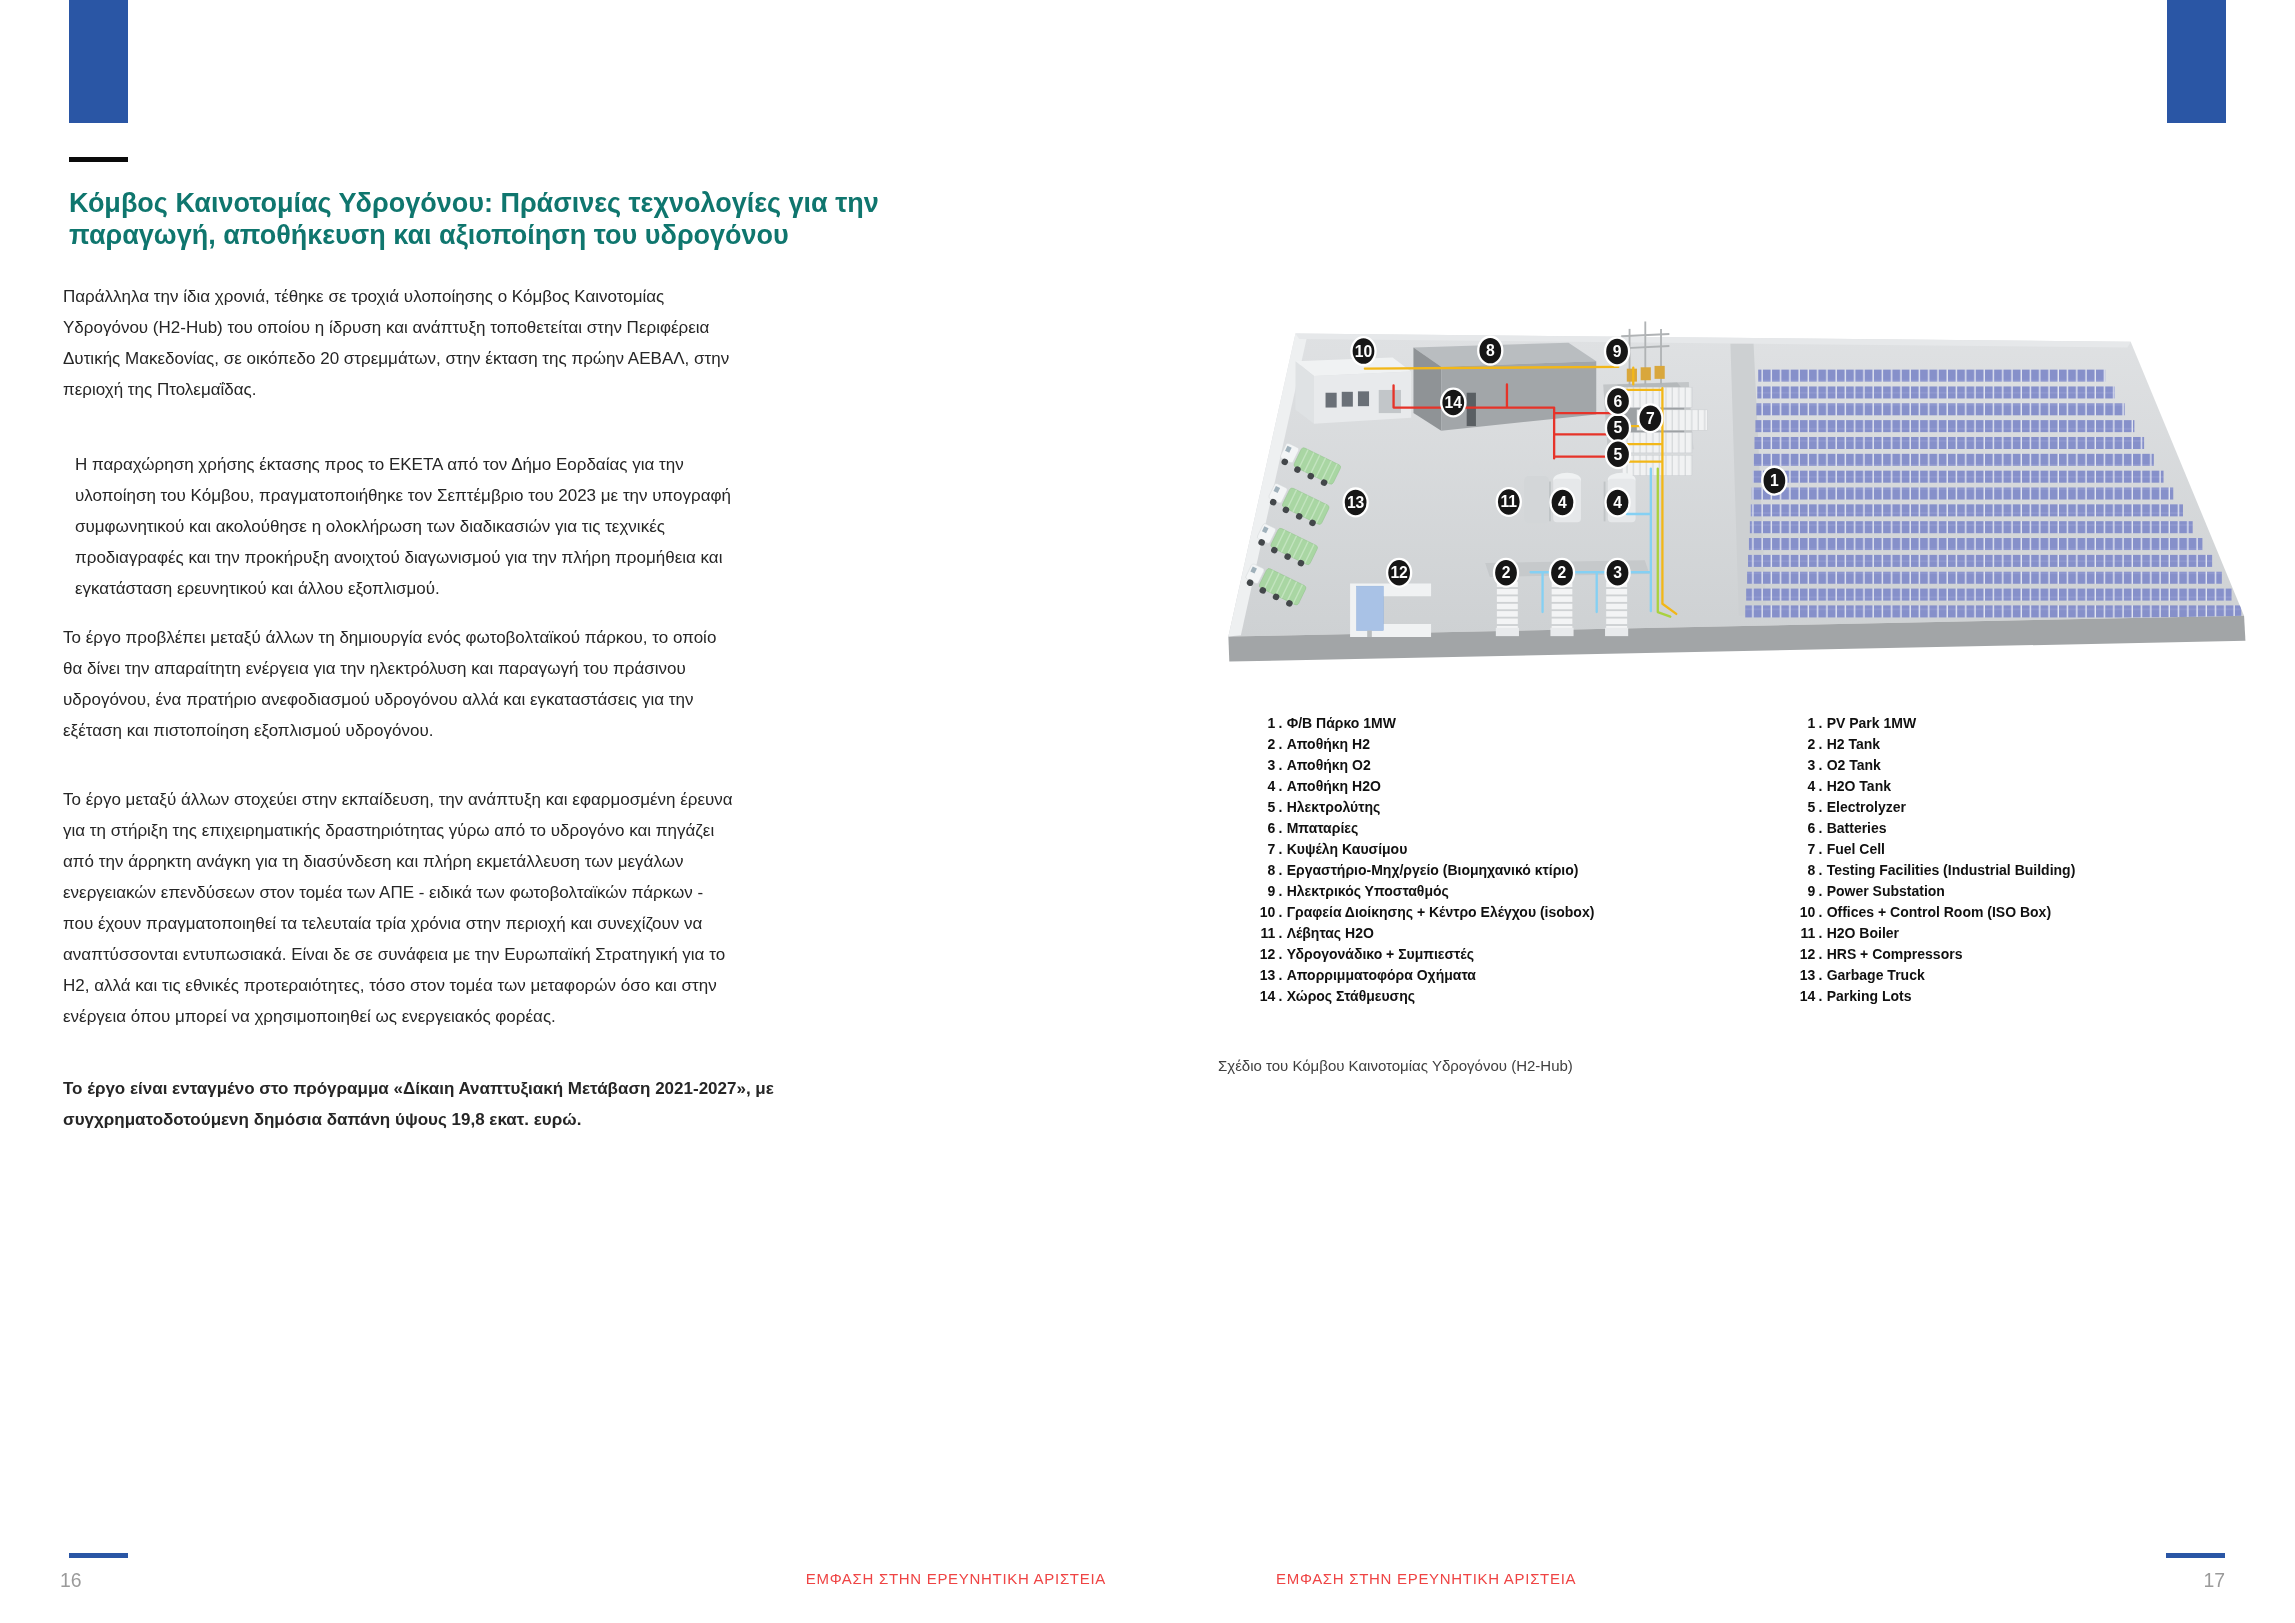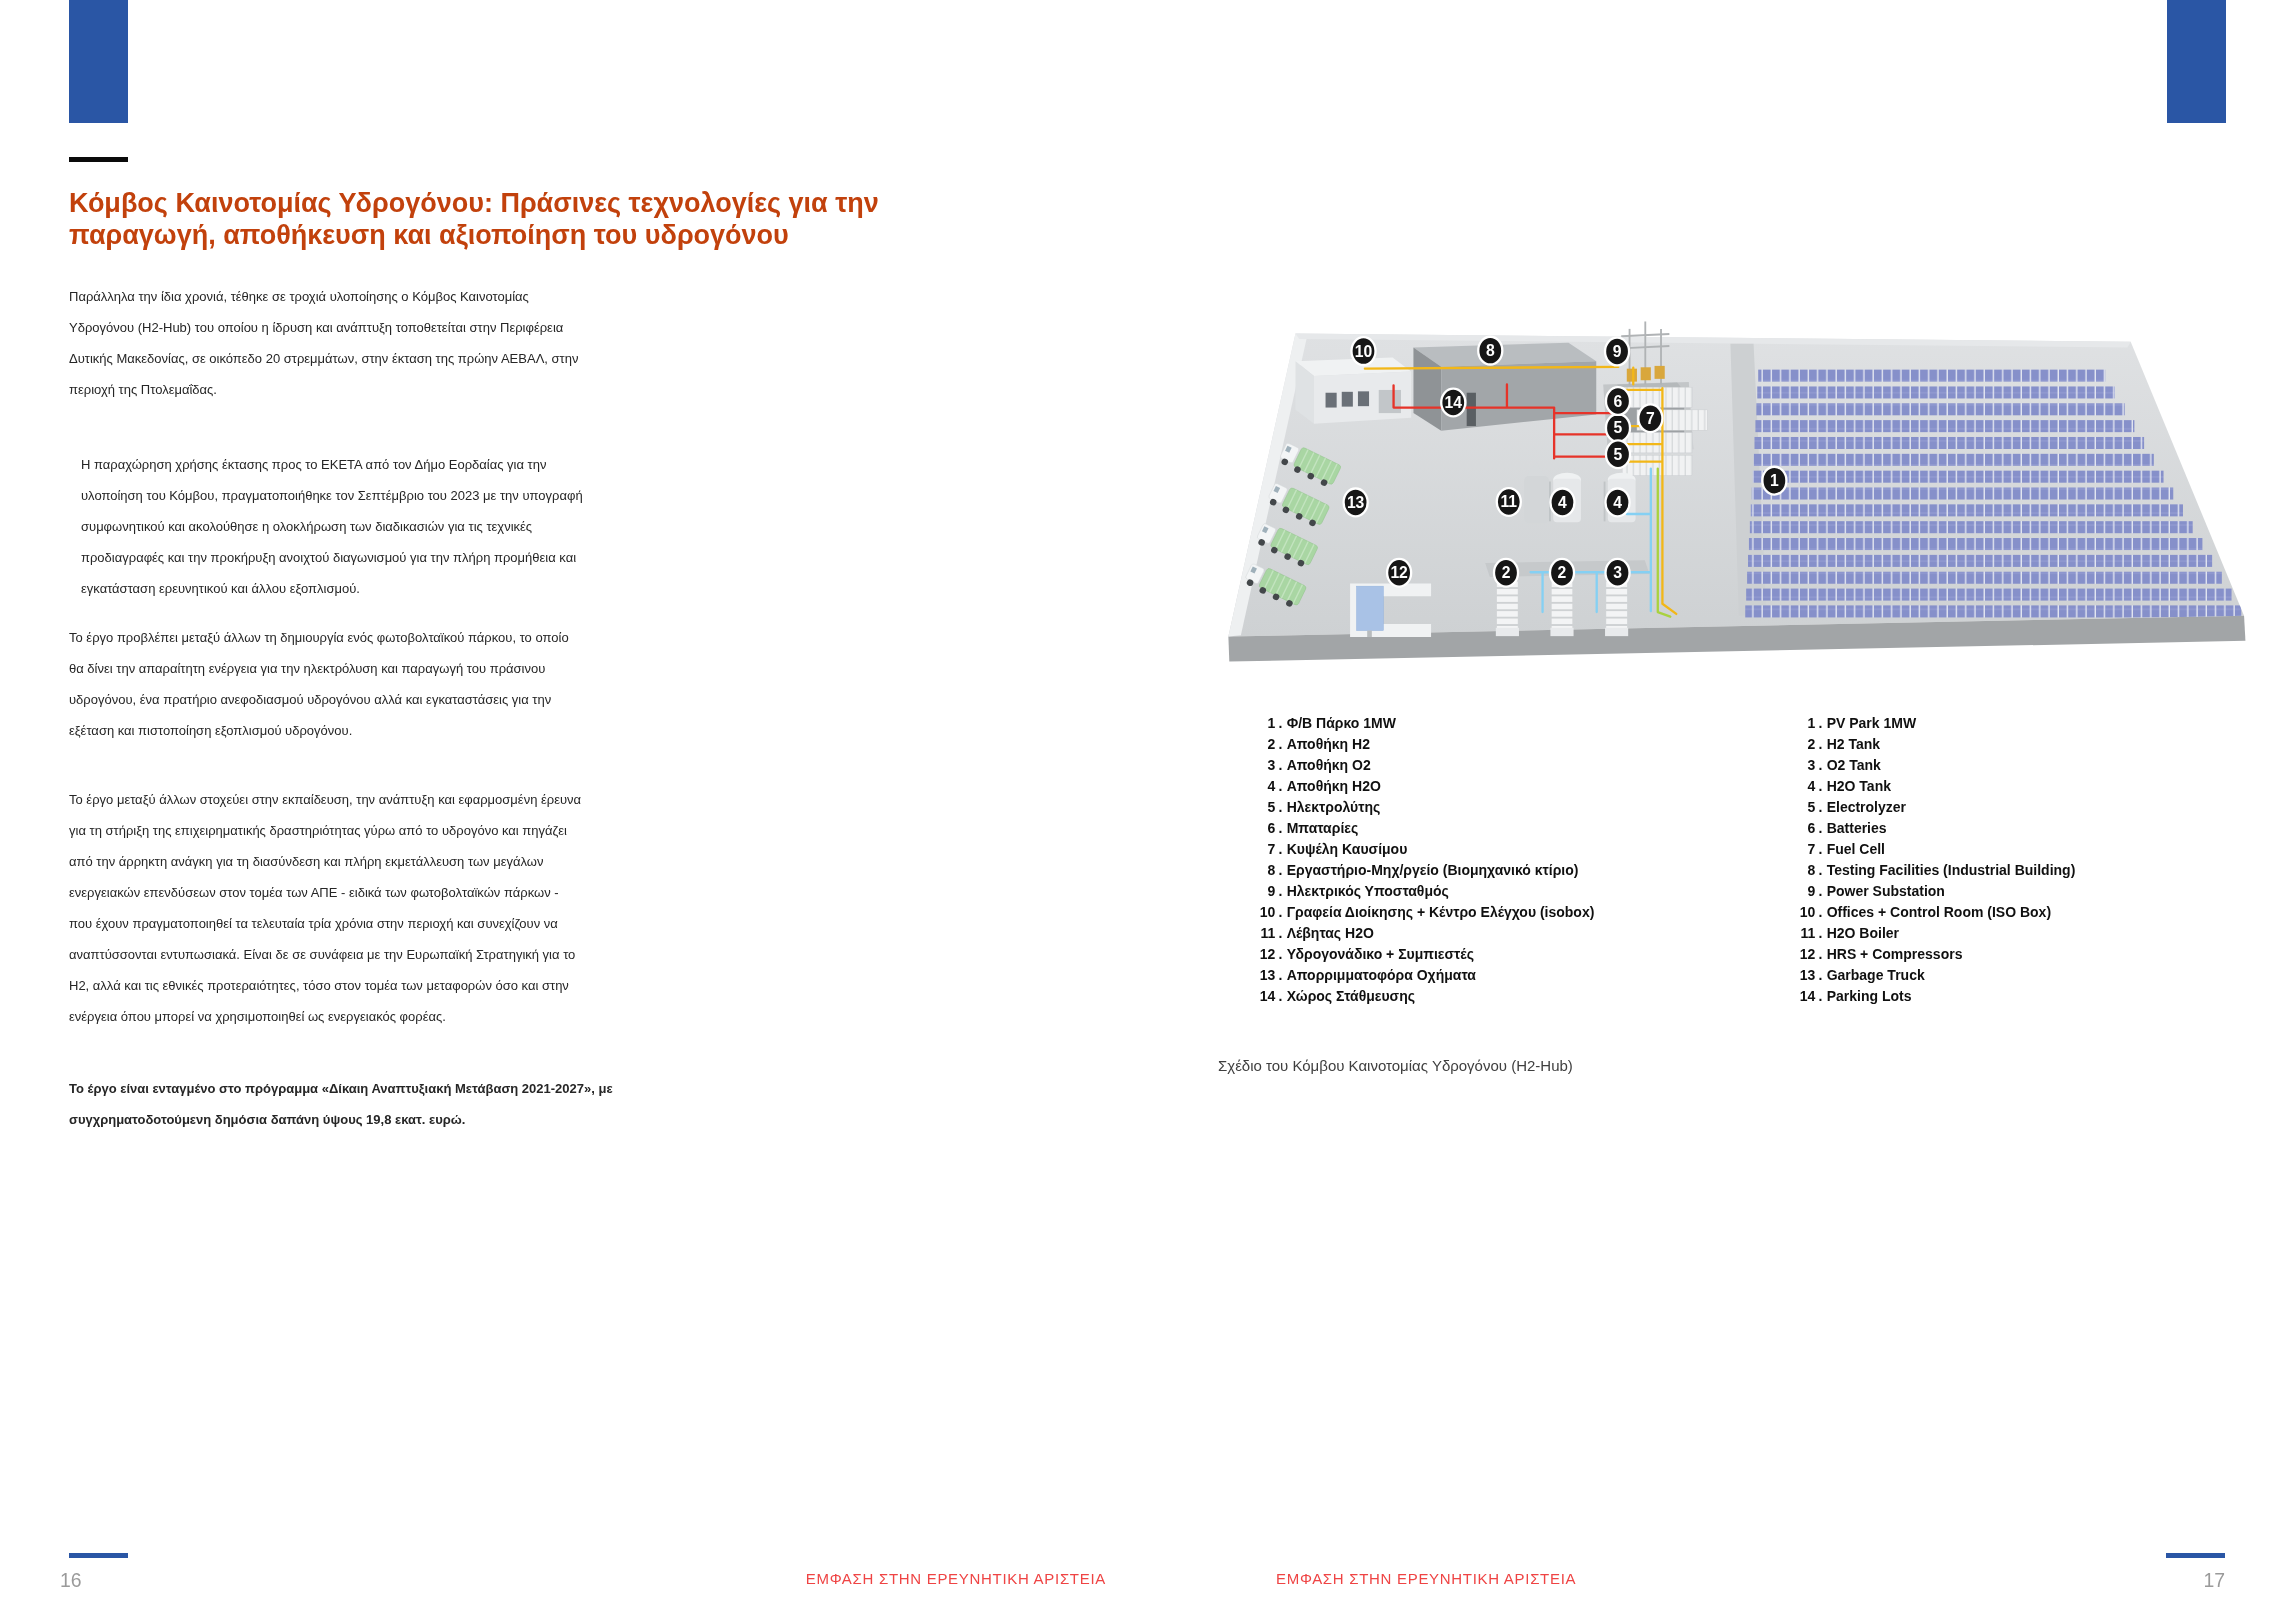--- a/index.html
+++ b/index.html
@@ -5,21 +5,21 @@
   html,body{margin:0;padding:0;background:#ffffff;}
   #page{position:relative;width:2295px;height:1623px;background:#ffffff;overflow:hidden;
         font-family:"Liberation Sans",sans-serif;color:#222;}
   
   .corner-bar{position:absolute;top:0;width:59px;height:123px;}
   .title-rule{position:absolute;left:69px;top:157px;width:59px;height:5.1px;background:#0a0a0a;}
   .footer-bar{position:absolute;top:1553px;width:59px;height:4.6px;}
   
   #title{position:absolute;left:69px;top:187px;width:879px;
          font-size:27px;line-height:32px;font-weight:700;white-space:pre-line;}
-  .para{position:absolute;left:69px;width:916px;font-size:13px;line-height:31px;
+  .para{position:absolute;left:63px;width:916px;font-size:17px;line-height:31px;
         color:#262626;white-space:pre-line;}
   #p1{top:281px;} #p2{top:437px;} #p3{top:622px;} #p4{top:784px;} #p5{top:1073px;}
   
   .legend{position:absolute;top:713px;font-size:14px;font-weight:700;color:#101010;}
   #legend-gr{left:1255px;} #legend-en{left:1795px;}
   .lrow{display:flex;align-items:baseline;height:21px;line-height:21px;}
   .ln{display:inline-block;width:20.4px;text-align:right;}
   .ld{display:inline-block;margin:0 4.2px 0 3.2px;}
   .lt{white-space:nowrap;}
   #caption{position:absolute;left:1218px;top:1057px;font-size:15px;color:#3f3f3f;}
@@ -33,21 +33,21 @@
 </style>
 </head>
 <body>
 
 <div id="page">
 
   <div class="corner-bar" style="left:69px;background:#2A56A5;"></div>
   <div class="corner-bar" style="left:2167px;background:#2A56A5;"></div>
   <div class="title-rule"></div>
 
-  <h1 id="title" style="color:#c2410c;margin:0;">Κόμβος Καινοτομίας Υδρογόνου: Πράσινες τεχνολογίες για  την
+  <h1 id="title" style="color:#0f766e;margin:0;">Κόμβος Καινοτομίας Υδρογόνου: Πράσινες τεχνολογίες για  την
 παραγωγή, αποθήκευση και αξιοποίηση του υδρογόνου</h1>
   <p id="p1" class="para" style="margin:0;">Παράλληλα την ίδια χρονιά, τέθηκε σε τροχιά υλοποίησης ο Κόμβος Καινοτομίας
 Υδρογόνου (H2-Hub) του οποίου η ίδρυση και ανάπτυξη τοποθετείται στην Περιφέρεια
 Δυτικής Μακεδονίας, σε οικόπεδο 20 στρεμμάτων, στην έκταση της πρώην ΑΕΒΑΛ, στην
 περιοχή της Πτολεμαΐδας.</p>
   <p id="p2" class="para" style="margin:12px;">Η παραχώρηση χρήσης έκτασης προς το ΕΚΕΤΑ από τον Δήμο Εορδαίας για την
 υλοποίηση του Κόμβου, πραγματοποιήθηκε τον Σεπτέμβριο του 2023 με την υπογραφή
 συμφωνητικού και ακολούθησε η ολοκλήρωση των διαδικασιών για τις τεχνικές
 προδιαγραφές και την προκήρυξη ανοιχτού διαγωνισμού για την πλήρη προμήθεια και
 εγκατάσταση ερευνητικού και άλλου εξοπλισμού.</p>

